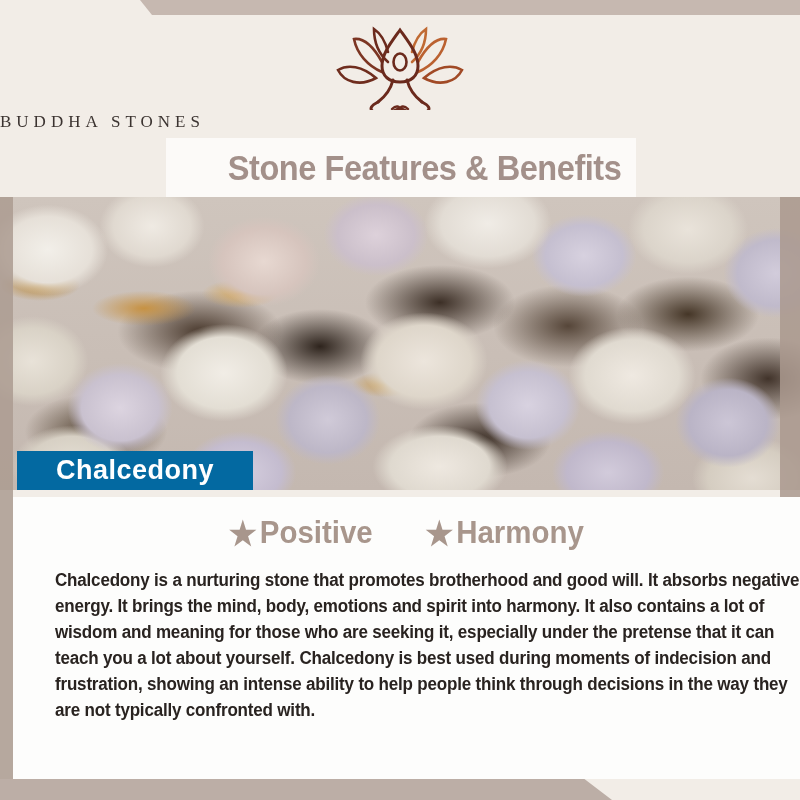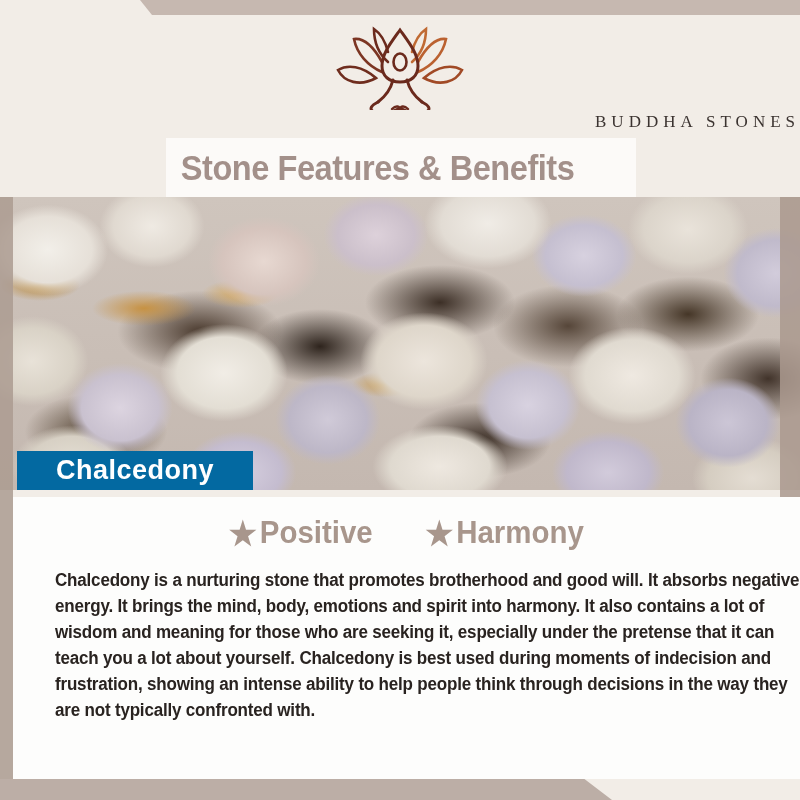--- a/index.html
+++ b/index.html
@@ -10,24 +10,24 @@
   .top-ribbon{position:absolute;left:140px;top:0;width:660px;height:15px;background:#c6b8b0;
     clip-path:polygon(0 0,100% 0,100% 100%,12px 100%);}
   .left-ribbon{position:absolute;left:0;top:197px;width:13px;height:603px;background:rgba(172,155,144,.85);}
   .right-ribbon{position:absolute;left:780px;top:197px;width:20px;height:398px;background:rgba(170,153,142,.85);
     clip-path:polygon(0 0,100% 0,100% 100%,0 calc(100% - 12px));}
   .bottom-ribbon{position:absolute;left:0;top:779px;width:612px;height:21px;background:#bcaea6;
     clip-path:polygon(0 0,95.5% 0,100% 100%,0 100%);}
 
   
   .logo{position:absolute;left:330px;top:26px;width:140px;height:84px;}
-  .brand-name{position:absolute;left:0;top:112px;width:800px;text-align:right;
+  .brand-name{position:absolute;left:0;top:112px;width:800px;text-align:left;
     font-family:"Liberation Serif",serif;font-size:17px;letter-spacing:5px;color:#3b3330;}
   .banner{position:absolute;left:166px;top:138px;width:470px;height:59px;background:#fcfaf8;
-    display:flex;align-items:center;justify-content:flex-start;}
+    display:flex;align-items:center;justify-content:flex-end;}
   .banner-title{font-weight:bold;font-size:35px;color:#a3908a;white-space:nowrap;
     display:inline-block;transform:scaleX(.93);letter-spacing:-.5px;}
 
   
   .photo{position:absolute;left:0;top:197px;width:800px;height:293px;
     background-color:#c9bfb7;
     background-image:
       radial-gradient(ellipse 80px 60px at 6% 18%, #f2efe9 0%, #e6e0d8 55%, rgba(230,224,216,0) 75%),
       radial-gradient(ellipse 70px 55px at 19% 10%, #efeae3 0%, #e0d9d0 55%, rgba(224,217,208,0) 75%),
       radial-gradient(ellipse 75px 60px at 33% 22%, #e7d8d1 0%, #d6c4bd 55%, rgba(214,196,189,0) 75%),

